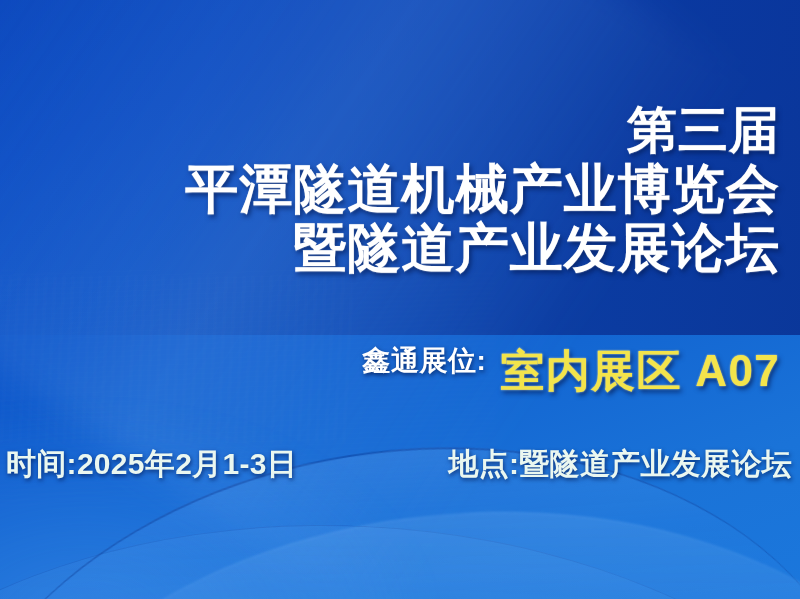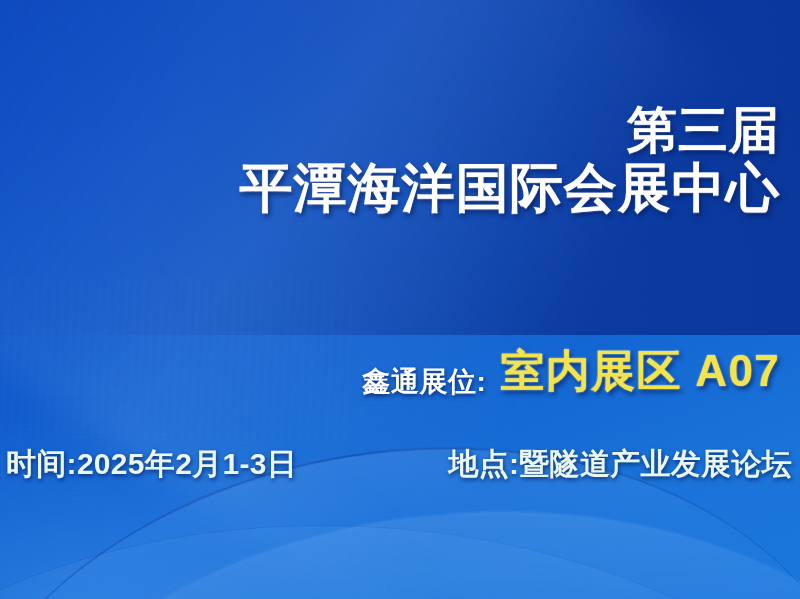--- a/index.html
+++ b/index.html
@@ -172,21 +172,21 @@
   }
   .title-1 { font-size: 50px; }
   .title-2 { font-size: 53px; margin-top: 4px; }
   .title-3 { font-size: 53px; margin-top: 3px; }
 
   .booth-row {
     position: absolute;
     right: 20px;
     top: 342px;
     display: flex;
-    align-items: flex-end;
+    align-items: flex-start;
     justify-content: flex-end;
     gap: 14px;
     white-space: nowrap;
   }
   .booth-label {
     font-size: 28px;
     font-weight: 700;
     color: #ffffff;
     letter-spacing: 0.02em;
     text-shadow: 1px 2px 4px rgba(4,28,88,0.8);
@@ -231,21 +231,22 @@
   <div class="bg-vstripes"></div>
   <div class="bg-glow-bl"></div>
   <div class="swoosh-3"></div>
   <div class="swoosh"></div>
   <div class="swoosh-2"></div>
 
   <div class="content">
 
     <div class="title-block">
       <span class="title-line title-1">第三届</span>
-      <span class="title-line title-3">平潭海洋国际会展中心</span>
+      <span class="title-line title-2">平潭隧道机械产业博览会</span>
+      <span class="title-line title-3">暨隧道产业发展论坛</span>
     </div>
 
     <div class="booth-row">
       <span class="booth-label">鑫通展位:</span>
       <span class="booth-value">室内展区 A07</span>
     </div>
 
     <div class="info-row">
       <span class="info-item">时间:2025年2月1-3日</span>
       <span class="info-item">地点:暨隧道产业发展论坛</span>

